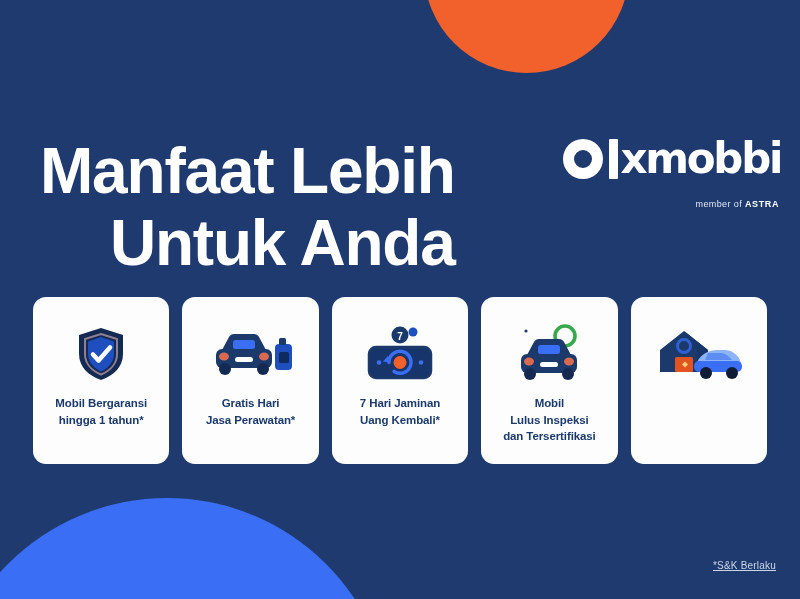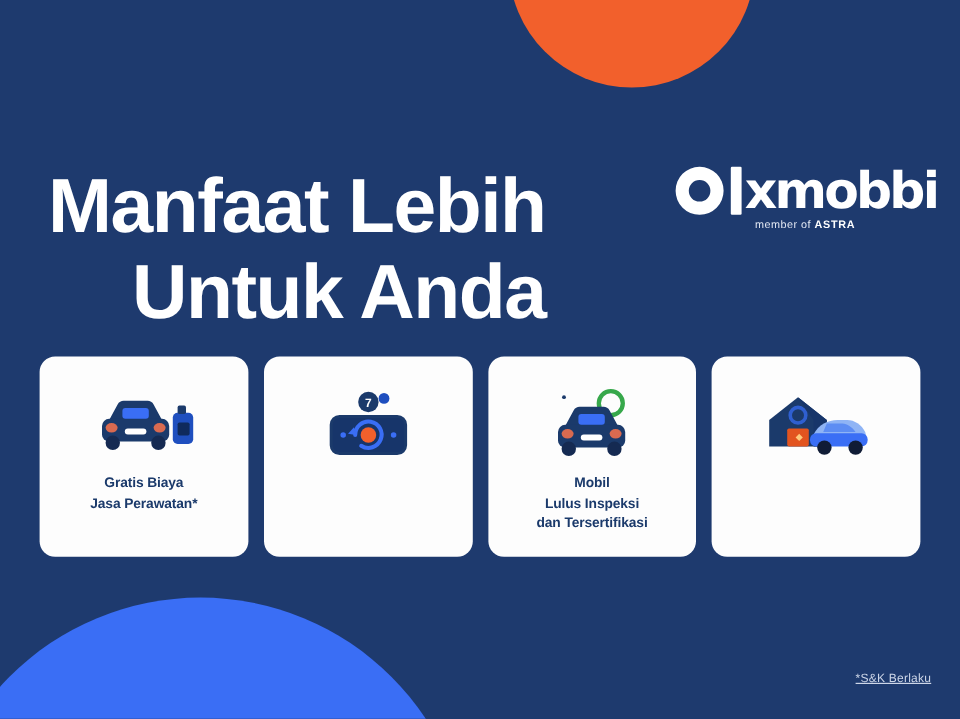--- a/index.html
+++ b/index.html
@@ -73,25 +73,25 @@
   }
   .logo-text {
     color:#ffffff;
     font-size:42px;
     font-weight:bold;
     letter-spacing:-2.3px;
     line-height:40px;
     font-family:"DejaVu Sans", sans-serif;
   }
   .logo-sub {
-    margin-top:2px;
+    margin-top:19px;
     color:#e4e9f4;
     font-size:9px;
     letter-spacing:0.4px;
-    text-align:center;
+    text-align:right;
     padding-right:2px;
   }
   .logo-sub b { font-weight:bold; color:#ffffff; letter-spacing:0.6px; }
   
   .cards {
     position:absolute;
     left:33px; top:297px;
     width:734px; height:167px;
     display:flex;
     gap:13px;
@@ -150,55 +150,69 @@
     <div class="logo-mark">
       <span class="logo-o"></span>
       <span class="logo-bar"></span>
       <span class="logo-text">xmobbi</span>
     </div>
     <div class="logo-sub"><span>member of </span><b>ASTRA</b></div>
   </div>
 
   <div class="cards">
 
+    <div class="card">
+      <div class="card-icon">
+        <svg width="56" height="58" viewBox="0 0 56 58">
+          <path d="M28 3 L50 10 V29 C50 42 40 51 28 55 C16 51 6 42 6 29 V10 Z" fill="#152a52"></path>
+          <path d="M28 9 L44 14 V29 C44 39 36.5 46 28 49.5 C19.5 46 12 39 12 29 V14 Z" fill="none" stroke="#8e7f93" stroke-width="2"></path>
+          <path d="M28 12 L41 16.5 V29 C41 37.5 34.5 43.5 28 46.5 C21.5 43.5 15 37.5 15 29 V16.5 Z" fill="#1f4fbf"></path>
+          <path d="M20 29.5 L25.5 35.5 L37 22.5" fill="none" stroke="#ffffff" stroke-width="4.5" stroke-linecap="round" stroke-linejoin="round"></path>
+        </svg>
+      </div>
+      <div class="card-label">Mobil Bergaransi
+hingga 1 tahun*</div>
+    </div>
 
     <div class="card">
       <div class="card-icon">
         <svg width="86" height="52" viewBox="0 0 86 52">
           <path d="M14 22 L21 9 C22 7 24 6 26 6 H46 C48 6 50 7 51 9 L58 22 Z" fill="#1b3a6b"></path>
           <rect x="8" y="21" width="56" height="19" rx="6" fill="#1b3a6b"></rect>
           <rect x="25" y="12" width="22" height="9" rx="2.5" fill="#3a6ef5"></rect>
           <ellipse cx="16" cy="28.5" rx="5" ry="4" fill="#d96a50"></ellipse>
           <ellipse cx="56" cy="28.5" rx="5" ry="4" fill="#d96a50"></ellipse>
           <rect x="27" y="29" width="18" height="5" rx="2.5" fill="#ffffff"></rect>
           <circle cx="17" cy="41" r="6" fill="#152a52"></circle>
           <circle cx="55" cy="41" r="6" fill="#152a52"></circle>
           <rect x="67" y="16" width="17" height="26" rx="4" fill="#1f4fbf"></rect>
           <rect x="71" y="10" width="7" height="7" rx="1.5" fill="#1b3a6b"></rect>
           <rect x="71" y="24" width="10" height="11" rx="1.5" fill="#0f2a5c"></rect>
         </svg>
       </div>
-      <div class="card-label">Gratis Biaya
+      <div class="card-label">Gratis Hari
 Jasa Perawatan*</div>
     </div>
 
     <div class="card">
       <div class="card-icon">
         <svg width="80" height="62" viewBox="0 0 80 62">
           <circle cx="40" cy="12" r="8.5" fill="#1b3a6b"></circle>
           <text x="40" y="16.5" font-family="'Liberation Sans',sans-serif" font-size="10" font-weight="bold" fill="#ffffff" text-anchor="middle">7</text>
           <circle cx="53" cy="9" r="4.5" fill="#1f4fbf"></circle>
           <rect x="9" y="24" width="62" height="31" rx="7" fill="#17356a" stroke="#1b3a6b" stroke-width="2.5"></rect>
           <circle cx="19" cy="39.5" r="2.3" fill="#3a6ef5"></circle>
           <circle cx="61" cy="39.5" r="2.3" fill="#3a6ef5"></circle>
           <path d="M29 39.5 a11 11 0 1 1 5 9" fill="none" stroke="#3a6ef5" stroke-width="3.4" stroke-linecap="round"></path>
           <path d="M28 33 l1.5 6.5 l-6.5 -1" fill="#3a6ef5"></path>
           <circle cx="40" cy="39.5" r="6.5" fill="#f2602c"></circle>
         </svg>
       </div>
+      <div class="card-label">7 Hari Jaminan
+Uang Kembali*</div>
     </div>
 
     <div class="card">
       <div class="card-icon">
         <svg width="80" height="62" viewBox="0 0 80 62">
           <circle cx="56" cy="13" r="10" fill="none" stroke="#37a84b" stroke-width="3.6"></circle>
           <line x1="48.5" y1="21" x2="41" y2="29" stroke="#1b3a6b" stroke-width="4" stroke-linecap="round"></line>
           <circle cx="17" cy="8" r="1.6" fill="#1b3a6b"></circle>
           <path d="M18 32 L25 19 C26 17 28 16 30 16 H50 C52 16 54 17 55 19 L62 32 Z" fill="#1b3a6b"></path>
           <rect x="12" y="31" width="56" height="19" rx="6" fill="#1b3a6b"></rect>

